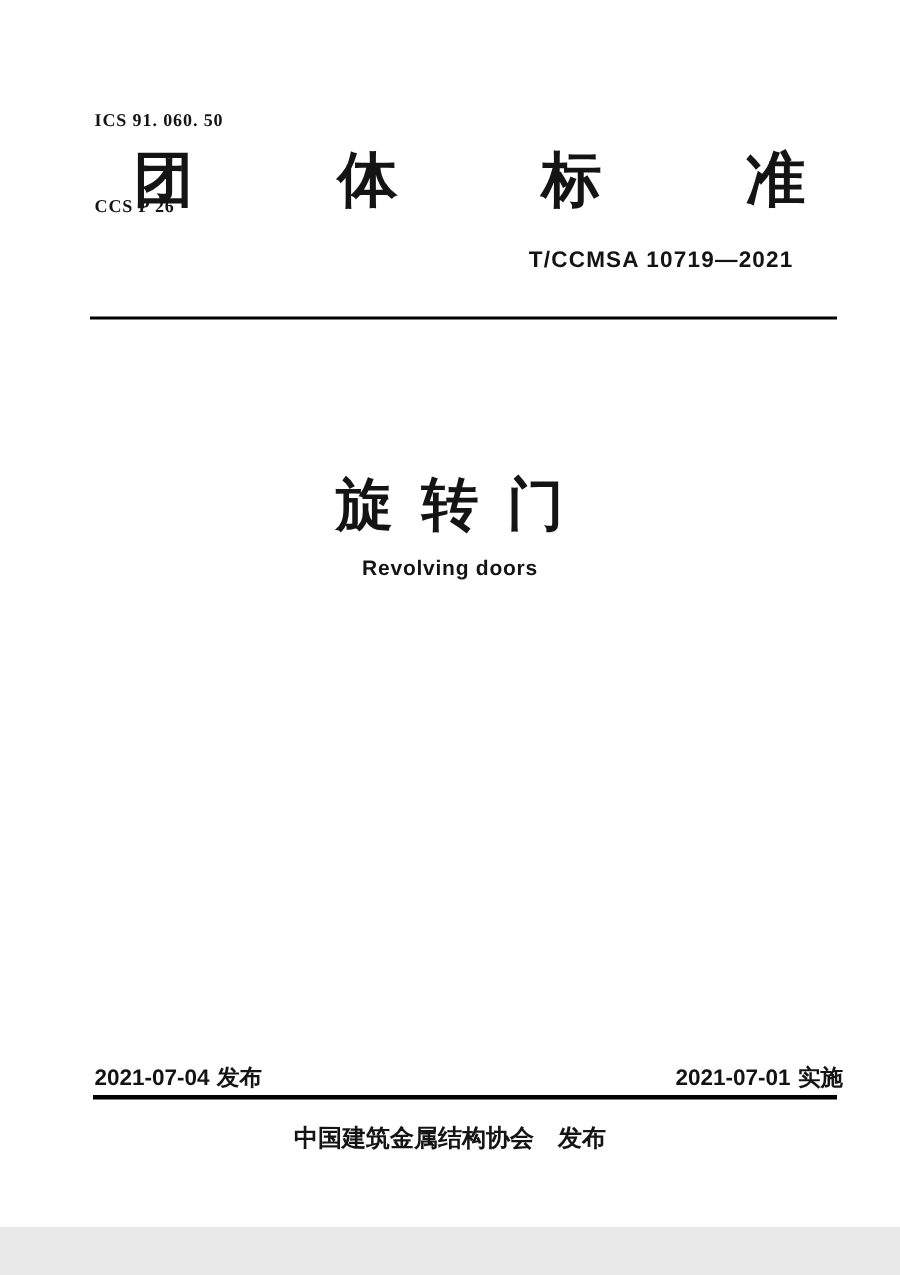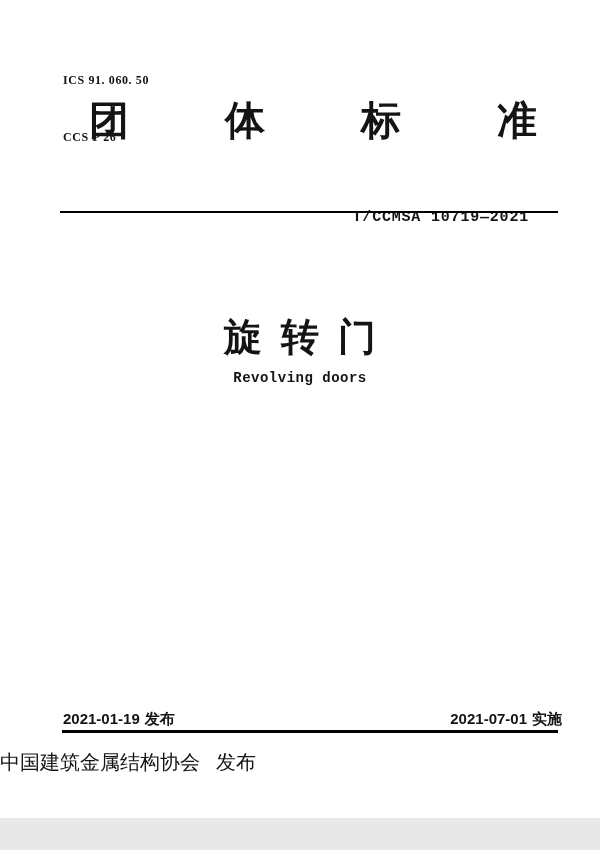--- a/index.html
+++ b/index.html
@@ -43,25 +43,24 @@
     font-weight: bold;
     font-size: 40px;
     line-height: 1;
   }
 
   
   .std-number {
     position: absolute;
     top: 165px;
     right: 71px;
-    font-family: Liberation Mono, monospace;
+    font-family: Liberation Sans, sans-serif;
     font-weight: bold;
     font-size: 15px;
     letter-spacing: 0.8px;
-    margin-top: 44px;
   }
 
   .rule {
     position: absolute;
     background: #000000;
   }
   .rule-top {
     left: 60px;
     top: 211px;
     width: 498px;
@@ -89,21 +88,21 @@
     line-height: 1;
   }
 
   
   .title-en {
     position: absolute;
     left: 0;
     top: 370px;
     width: 600px;
     text-align: center;
-    font-family: Liberation Mono, monospace;
+    font-family: Liberation Sans, sans-serif;
     font-weight: bold;
     font-size: 14px;
     letter-spacing: 0.5px;
   }
 
   
   .dates-row {
     position: absolute;
     left: 63px;
     top: 710px;
@@ -117,22 +116,23 @@
   .dates-row .date-label {
     margin-left: 5px;
   }
 
   
   .publisher {
     position: absolute;
     left: 0;
     top: 750px;
     width: 600px;
-    font-weight: normal;
-    font-size: 20px;
+    text-align: center;
+    font-weight: bold;
+    font-size: 16px;
     line-height: 1.2;
   }
   .publisher .publisher-org {
     margin-right: 16px;
   }
 </style>
 </head>
 <body>
 
 <div class="page">
@@ -156,21 +156,21 @@
   <div class="title-cn">
     <span>旋</span>
     <span>转</span>
     <span>门</span>
   </div>
 
   <div class="title-en">Revolving doors</div>
 
   <div class="dates-row">
     <div>
-      <span>2021-01-19</span><span class="date-label">发布</span>
+      <span>2021-07-04</span><span class="date-label">发布</span>
     </div>
     <div>
       <span>2021-07-01</span><span class="date-label">实施</span>
     </div>
   </div>
 
   <div class="rule rule-bottom"></div>
 
   <div class="publisher">
     <span class="publisher-org">中国建筑金属结构协会</span><span>发布</span>

